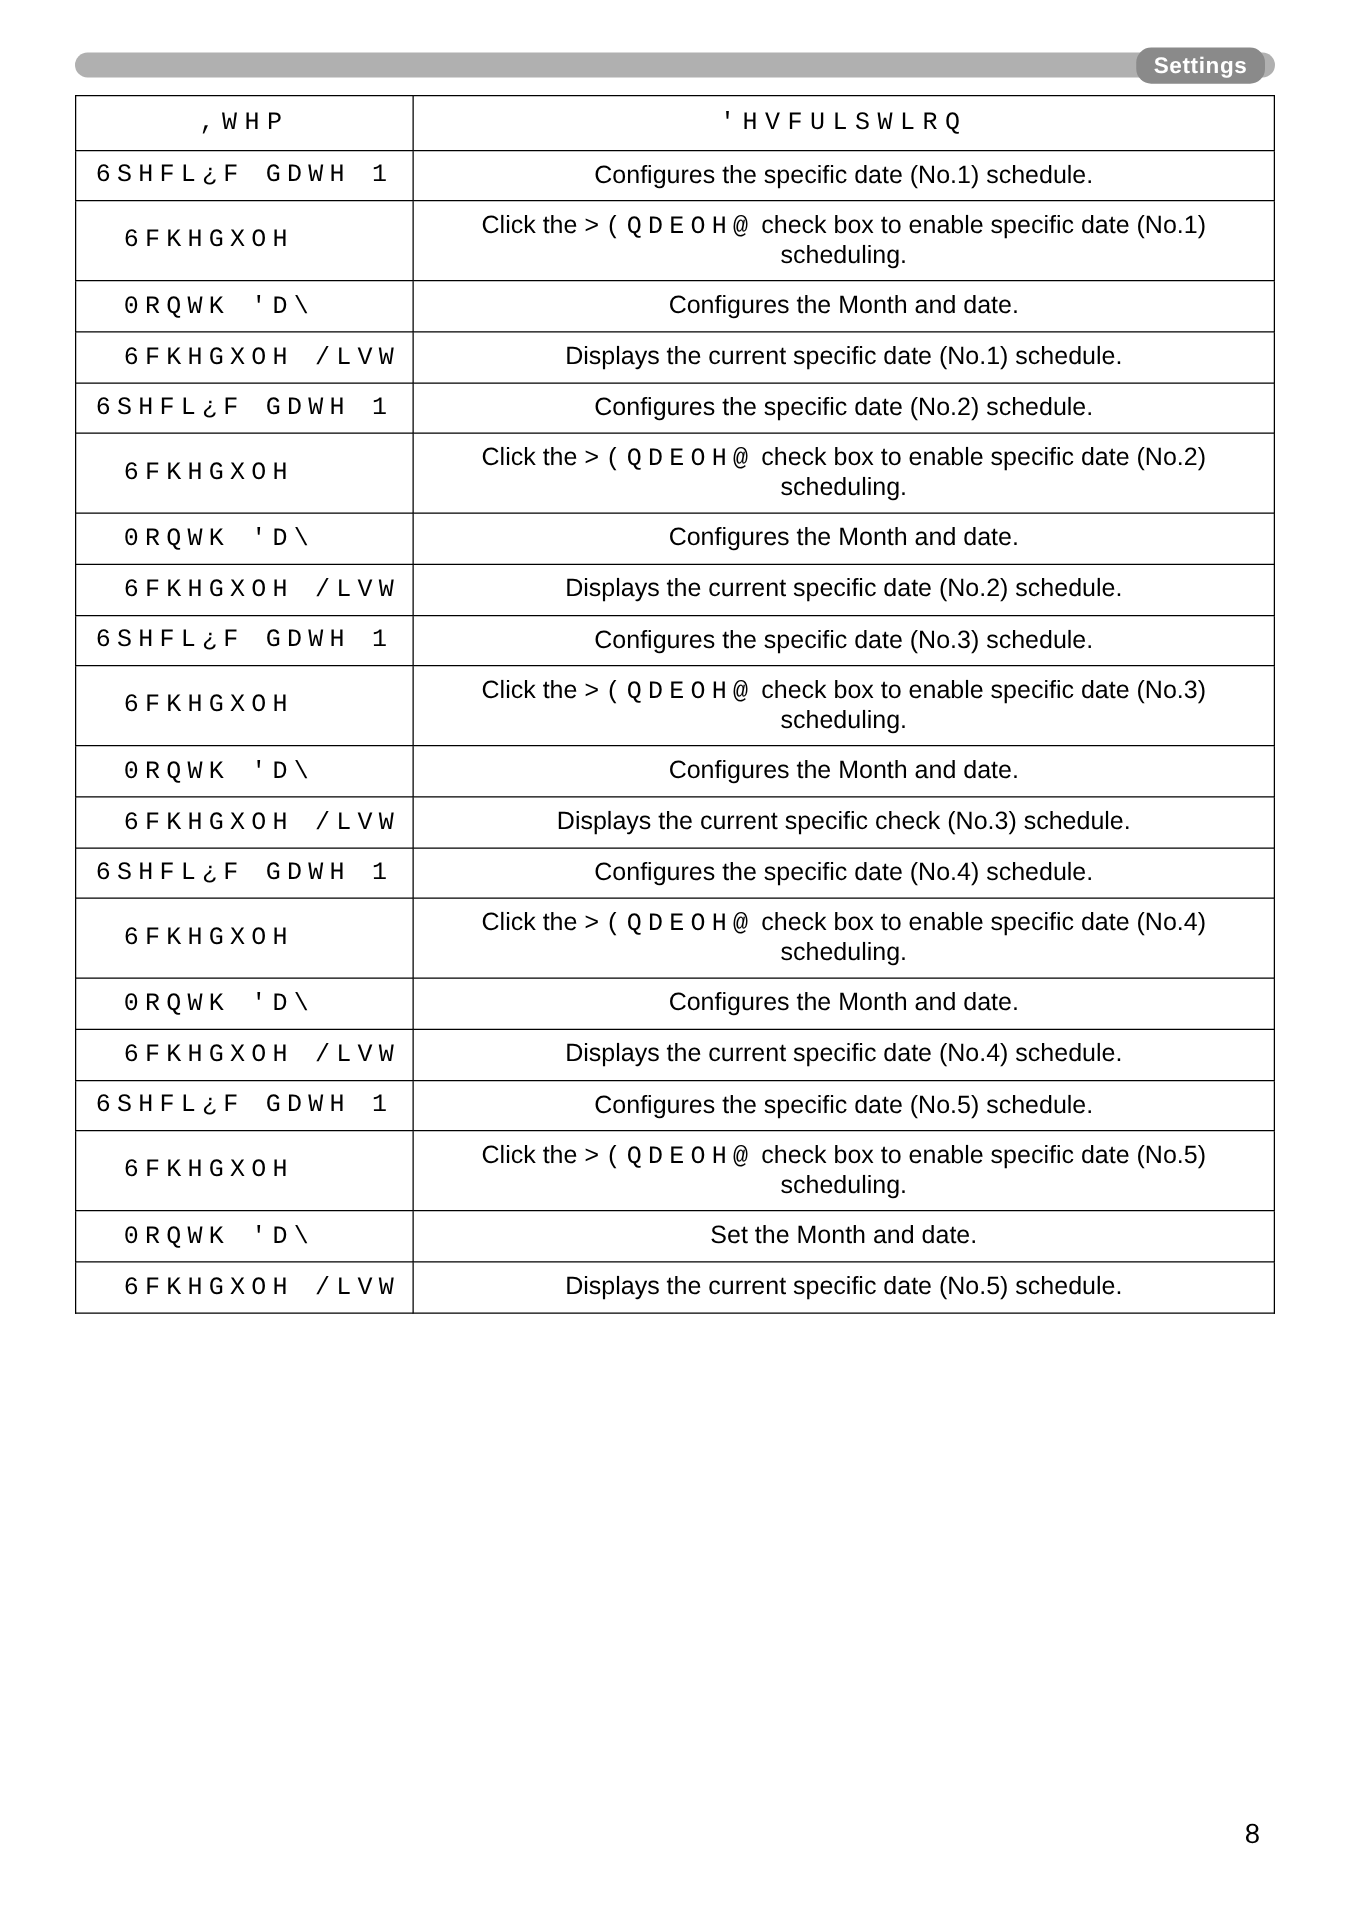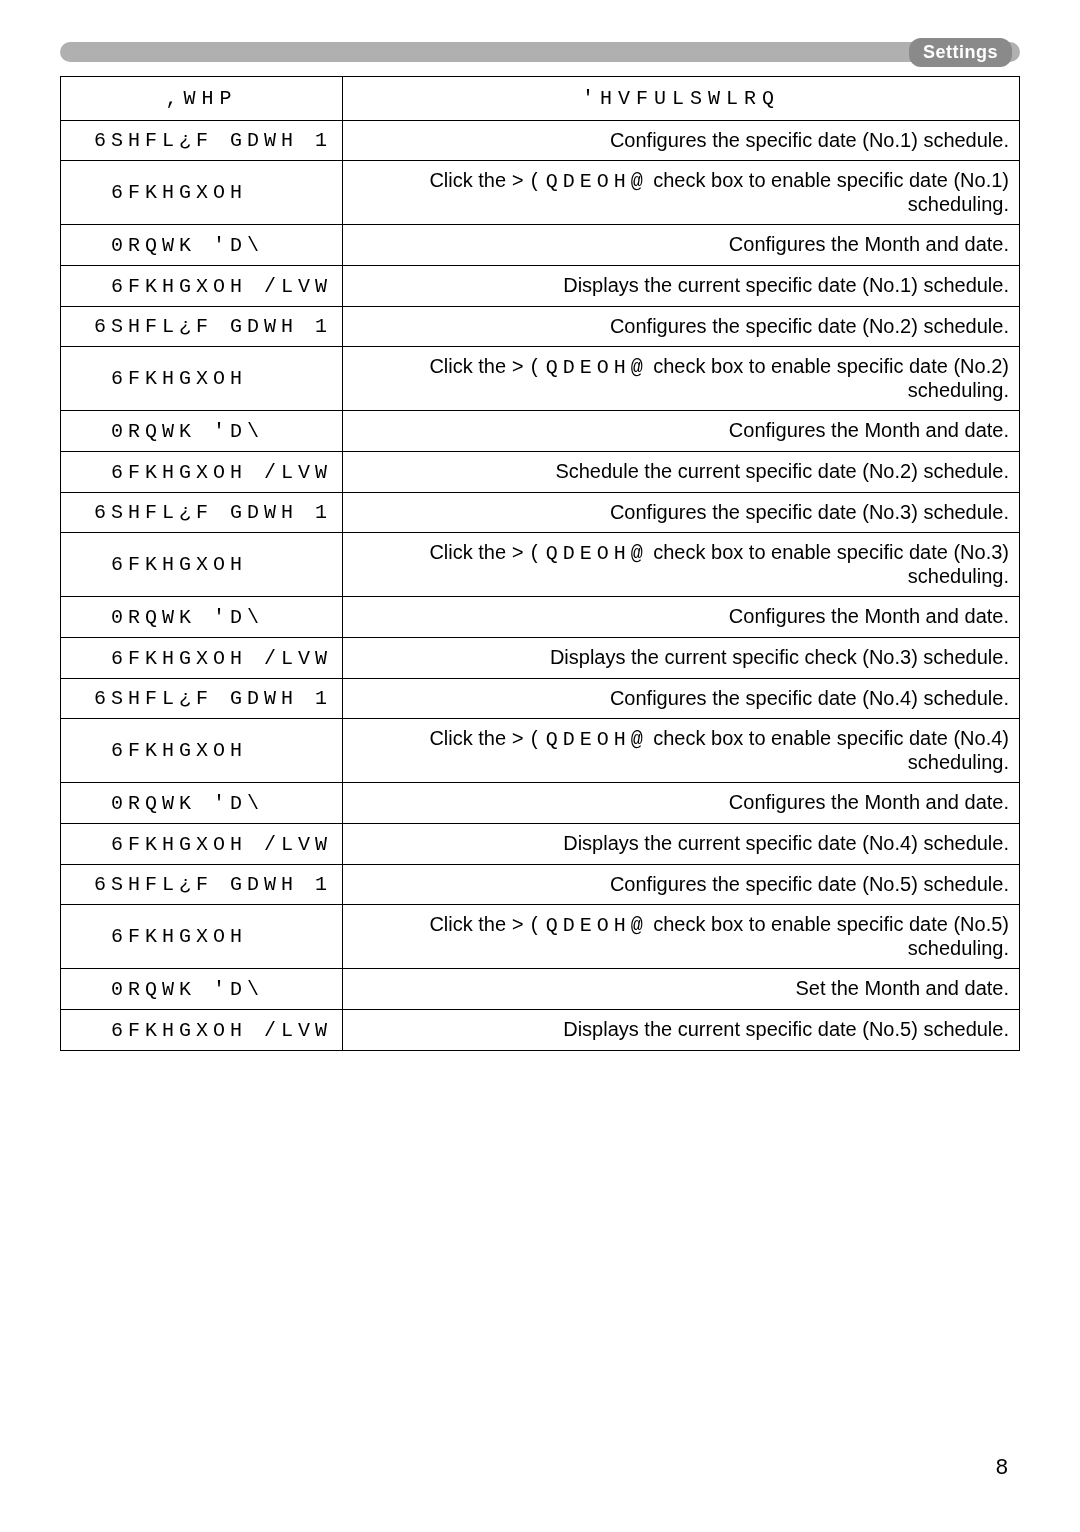--- a/index.html
+++ b/index.html
@@ -43,40 +43,39 @@
   }
   table {
     border-collapse: collapse;
     width: 100%;
     font-size: 20px;
   }
   th, td {
     border: 1.5px solid #000;
     padding: 8px 10px;
     vertical-align: middle;
-    text-align: right;
+    text-align: center;
   }
   th {
     font-weight: normal;
     text-align: center;
     height: 44px;
     letter-spacing: 6px;
     font-family: "Courier New", monospace;
   }
   .item-col {
     width: 265px;
   }
   .item-cell {
     letter-spacing: 5px;
     font-family: "Courier New", monospace;
     white-space: nowrap;
   }
   .indent-wrap {
     display: flex;
-    gap: 12px;
   }
   .indent-gutter {
     width: 28px;
     flex: 0 0 28px;
   }
   .indent-text {
     letter-spacing: 5px;
     font-family: "Courier New", monospace;
     white-space: nowrap;
   }
@@ -170,21 +169,21 @@
           </td>
           <td class="desc-cell"><span>Configures the Month and date.</span><span class="mono-inline"></span><span></span></td>
         </tr>
         <tr>
           <td>
             <div class="indent-wrap">
               <div class="indent-gutter"></div>
               <div class="indent-text">6FKHGXOH /LVW</div>
             </div>
           </td>
-          <td class="desc-cell"><span>Schedule the current specific date (No.2) schedule.</span><span class="mono-inline"></span><span></span></td>
+          <td class="desc-cell"><span>Displays the current specific date (No.2) schedule.</span><span class="mono-inline"></span><span></span></td>
         </tr>
         <tr>
           <td class="item-cell">6SHFL¿F GDWH 1</td>
           <td class="desc-cell">Configures the specific date (No.3) schedule.</td>
         </tr>
         <tr>
           <td>
             <div class="indent-wrap">
               <div class="indent-gutter"></div>
               <div class="indent-text">6FKHGXOH</div>

